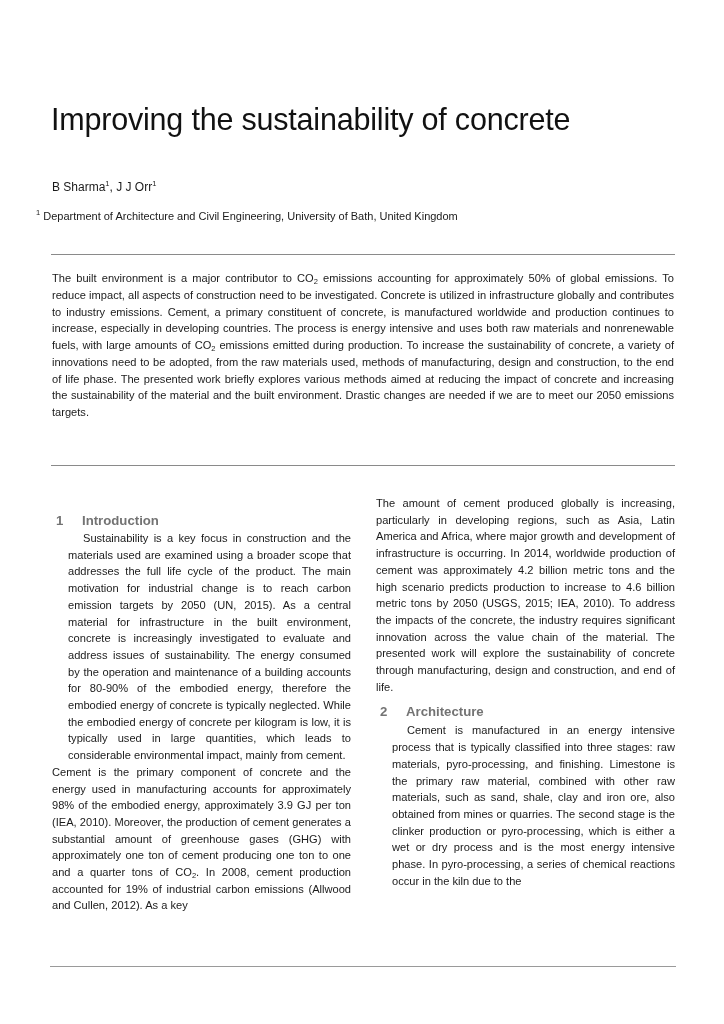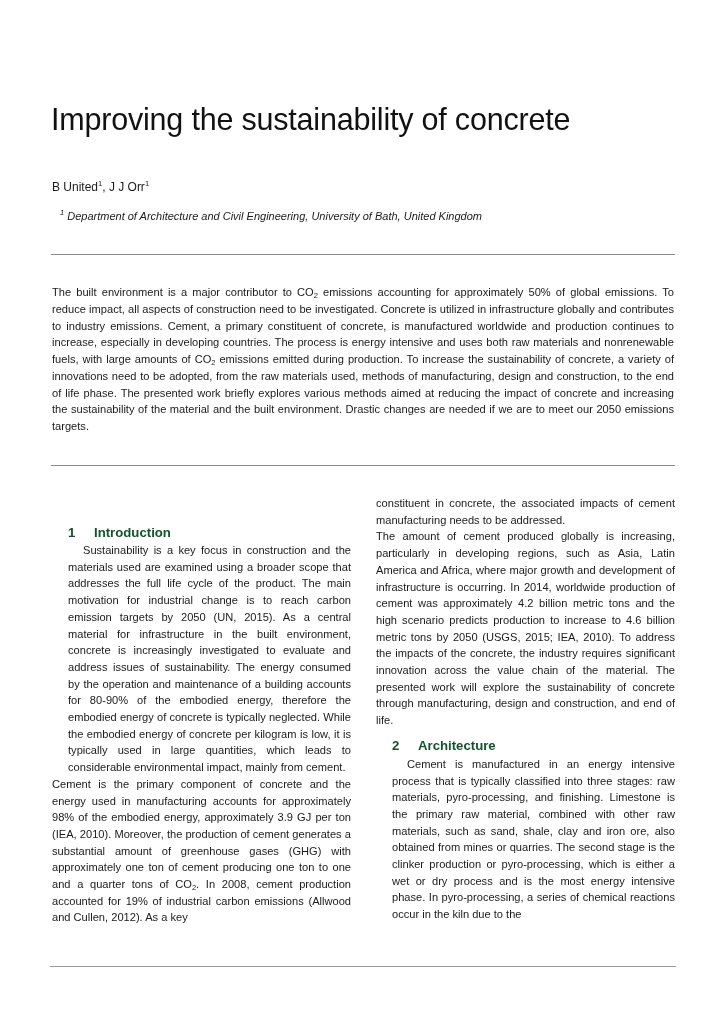--- a/index.html
+++ b/index.html
@@ -39,42 +39,41 @@
       color: #1a1a1a;
       white-space: nowrap;
     }
     .authors sup, .affil sup {
       font-size: 7.5px;
       vertical-align: 5px;
       line-height: 0;
     }
     .affil {
       position: absolute;
-      left: 60px;
+      left: 36px;
       top: 210px;
       font-size: 11px;
-      font-style: italic;
       color: #1a1a1a;
       white-space: nowrap;
     }
     .rule {
       position: absolute;
       left: 51px;
       width: 624px;
       height: 0;
       border-top: 1.3px solid #8a8a8a;
     }
     .rule.top { top: 254px; }
     .rule.mid { top: 465px; }
     .rule.bottom { top: 966px; left: 50px; width: 626px; border-top: 1.6px solid #9a9a9a; }
 
     .abstract {
       position: absolute;
       left: 52px;
-      top: 284px;
+      top: 270px;
       width: 622px;
       margin: 0;
       font-size: 11.1px;
       line-height: 16.75px;
       text-align: justify;
       color: #1a1a1a;
     }
     .abstract sub, .col sub {
       font-size: 7.5px;
       vertical-align: -2px;
@@ -89,61 +88,60 @@
     }
     .col.left { left: 52px; top: 508px; }
     .col.right { left: 376px; top: 495px; }
     .col p {
       margin: 0;
       text-align: justify;
     }
     .col p.indent { text-indent: 15px; margin-left: 16px; }
     .col p.gap { }
     .col h2 {
-      margin: 16px;
+      margin: 4px;
       font-size: 13.2px;
       font-weight: bold;
       line-height: 18px;
-      color: #14532d;
+      color: #737373;
     }
     .col h2 .num {
       display: inline-block;
       width: 26px;
     }
     .col.left h2 { margin-bottom: 0px; }
     .col.right h2 { margin-top: 8px; margin-bottom: 1px; }
   </style>
 </head>
 <body>
 
 <div class="page">
 
   <h1 class="title">Improving the sustainability of concrete</h1>
 
   <div class="authors">
-    <span>B United</span><sup>1</sup><span>, </span><span>J J Orr</span><sup>1</sup>
+    <span>B Sharma</span><sup>1</sup><span>, </span><span>J J Orr</span><sup>1</sup>
   </div>
 
   <div class="affil">
     <sup>1</sup><span> Department of Architecture and Civil Engineering, University of Bath, United Kingdom</span>
   </div>
 
   <div class="rule top"></div>
 
   <p class="abstract"><span>The built environment is a major contributor to CO</span><sub>2</sub><span> emissions accounting for approximately 50% of global emissions. To reduce impact, all aspects of construction need to be investigated. Concrete is utilized in infrastructure globally and contributes to industry emissions. Cement, a primary constituent of concrete, is manufactured worldwide and production continues to increase, especially in developing countries. The process is energy intensive and uses both raw materials and nonrenewable fuels, with large amounts of CO</span><sub>2</sub><span> emissions emitted during production. To increase the sustainability of concrete, a variety of innovations need to be adopted, from the raw materials used, methods of manufacturing, design and construction, to the end of life phase. The presented work briefly explores various methods aimed at reducing the impact of concrete and increasing the sustainability of the material and the built environment. Drastic changes are needed if we are to meet our 2050 emissions targets.</span></p>
 
   <div class="rule mid"></div>
 
   <div class="col left">
     <h2><span class="num">1</span><span>Introduction</span></h2>
     <p class="indent">Sustainability is a key focus in construction and the materials used are examined using a broader scope that addresses the full life cycle of the product. The main motivation for industrial change is to reach carbon emission targets by 2050 (UN, 2015). As a central material for infrastructure in the built environment, concrete is increasingly investigated to evaluate and address issues of sustainability. The energy consumed by the operation and maintenance of a building accounts for 80-90% of the embodied energy, therefore the embodied energy of concrete is typically neglected. While the embodied energy of concrete per kilogram is low, it is typically used in large quantities, which leads to considerable environmental impact, mainly from cement.</p>
     <p class="gap"><span>Cement is the primary component of concrete and the energy used in manufacturing accounts for approximately 98% of the embodied energy, approximately 3.9 GJ per ton (IEA, 2010). Moreover, the production of cement generates a substantial amount of greenhouse gases (GHG) with approximately one ton of cement producing one ton to one and a quarter tons of CO</span><sub>2</sub><span>. In 2008, cement production accounted for 19% of industrial carbon emissions (Allwood and Cullen, 2012). As a key</span></p>
   </div>
 
   <div class="col right">
-    <p>constituent in concrete, the associated impacts of cement manufacturing needs to be addressed.</p>
     <p class="gap">The amount of cement produced globally is increasing, particularly in developing regions, such as Asia, Latin America and Africa, where major growth and development of infrastructure is occurring. In 2014, worldwide production of cement was approximately 4.2 billion metric tons and the high scenario predicts production to increase to 4.6 billion metric tons by 2050 (USGS, 2015; IEA, 2010). To address the impacts of the concrete, the industry requires significant innovation across the value chain of the material. The presented work will explore the sustainability of concrete through manufacturing, design and construction, and end of life.</p>
     <h2><span class="num">2</span><span>Architecture</span></h2>
     <p class="indent">Cement is manufactured in an energy intensive process that is typically classified into three stages: raw materials, pyro-processing, and finishing. Limestone is the primary raw material, combined with other raw materials, such as sand, shale, clay and iron ore, also obtained from mines or quarries. The second stage is the clinker production or pyro-processing, which is either a wet or dry process and is the most energy intensive phase. In pyro-processing, a series of chemical reactions occur in the kiln due to the</p>
   </div>
 
   <div class="rule bottom"></div>
 </div>
 
 </body></html>

